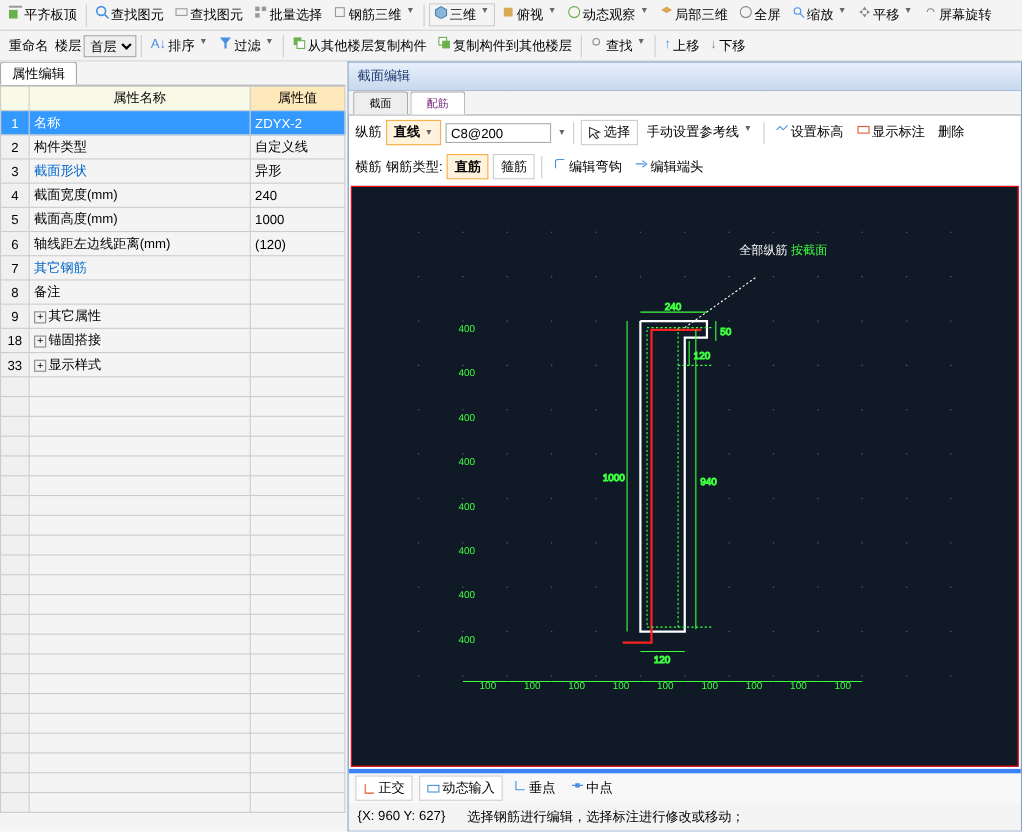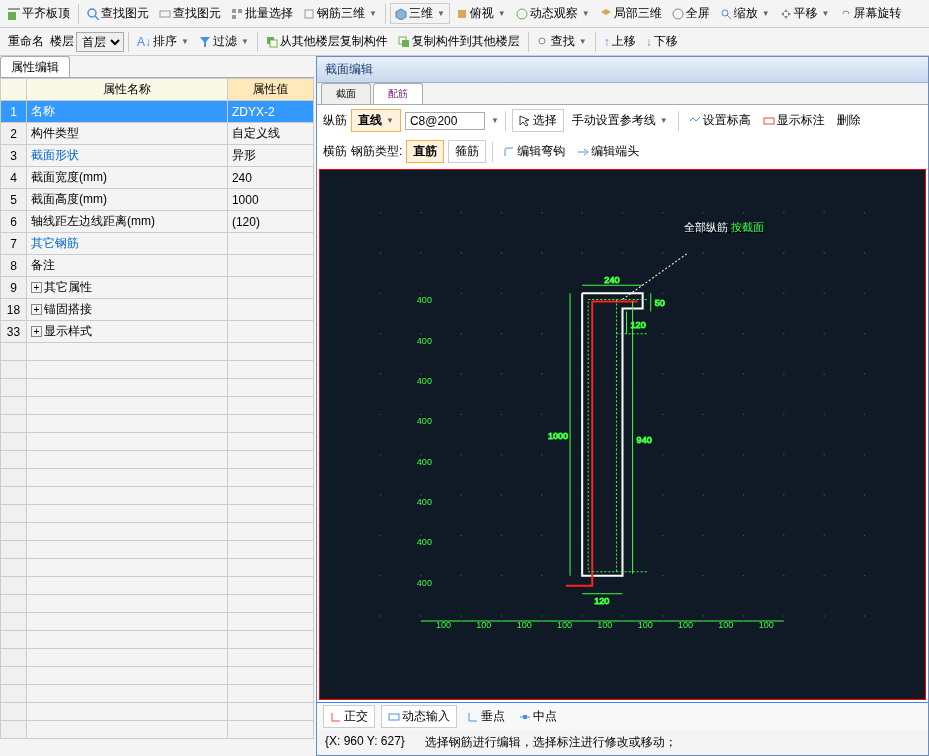--- a/index.html
+++ b/index.html
@@ -1,18 +1,18 @@
 <!DOCTYPE html>
 <html><head>
 <meta charset="utf-8">
 <style>
 * { box-sizing: border-box; margin: 0; padding: 0; }
 body { font-family: "Microsoft YaHei", SimSun, sans-serif; font-size: 12px; background: #f4f4f4; width: 929px; height: 756px; overflow: hidden; position: relative; }
 .toolbar { background: #f4f4f4; border-bottom: 1px solid #ccc; display: flex; align-items: center; padding: 2px 4px; height: 28px; gap: 2px; }
-.tb-item { display: inline-flex; align-items: center; padding: 2px 4px; white-space: nowrap; gap: 2px; }
+.tb-item { display: inline-flex; padding: 2px 4px; white-space: nowrap; gap: 2px; }
 .sep { width: 1px; height: 20px; background: #ccc; margin: 0 2px; }
 .icon-small { width: 12px; height: 12px; display: inline-block; }
 .dd-arrow { font-size: 8px; color: #666; margin-left: 2px; }
 
 .main { display: flex; height: calc(756px - 56px); }
 .left-panel { width: 314px; display: flex; flex-direction: column; }
 .tab-strip { background: #f4f4f4; border-bottom: 1px solid #aaa; height: 22px; display: flex; }
 .tab { padding: 2px 10px; border: 1px solid #aaa; border-bottom: none; background: #fff; font-size: 12px; border-radius: 3px 3px 0 0; }
 .prop-table { width: 100%; border-collapse: collapse; font-size: 12px; }
 .prop-table th, .prop-table td { border: 1px solid #ccc; padding: 2px 4px; height: 18px; }
@@ -27,30 +27,30 @@
 .right-panel { flex: 1; background: #fff; display: flex; flex-direction: column; border: 1px solid #6a8bc0; margin-left: 2px; }
 .panel-title { background: linear-gradient(#e8f0fb, #c8d8ed); padding: 4px 8px; font-size: 12px; color: #1a3a6e; border-bottom: 1px solid #99b0d0; }
 .panel-tabs { display: flex; border-bottom: 1px solid #aaa; padding-left: 4px; background: #f4f4f4; }
 .ptab { padding: 3px 14px; margin-right: 2px; border: 1px solid #aaa; border-bottom: none; background: #eee; font-size: 10px; border-radius: 3px 3px 0 0; cursor: pointer; }
 .ptab.active { background: #fff; color: #701a75; }
 
 .tool-row { display: flex; align-items: center; padding: 4px 6px; gap: 4px; flex-wrap: wrap; }
 .tlabel { font-size: 12px; }
 .tbtn { border: 1px solid #ccc; padding: 2px 6px; background: #fff; font-size: 12px; display: inline-flex; align-items: center; gap: 2px; cursor: pointer; }
 .tbtn.pressed { border-color: #f7b048; background: #fff3de; font-weight: bold; }
-.tinput { border: 1px solid #aaa; padding: 1px 4px; width: 80px; font-size: 12px; }
+.tinput { border: 1px solid #aaa; padding: 1px 4px; width: 96px; font-size: 12px; }
 
 .canvas-wrap { flex: 1; background: #0f1a26; margin: 2px; position: relative; border: 1px solid red; overflow: hidden; }
 .canvas-svg { position: absolute; width: 100%; height: 100%; }
 .annotation { position: absolute; font-size: 11px; }
 .ann-white { color: #fff; }
 .ann-green { color: #3eff3e; }
 .dim-text { fill: #3eff3e; font-size: 9px; }
 
-.bottom-tools { display: flex; align-items: center; padding: 2px 6px; gap: 6px; border-top: 1px solid #3b82f6; background: #f8f8f8; }
+.bottom-tools { display: flex; align-items: center; padding: 2px 6px; gap: 6px; border-top: 4px solid #3b82f6; background: #f8f8f8; }
 .status { padding: 4px 8px; font-size: 12px; background: #f4f4f4; display: flex; gap: 20px; }
 
 select.combo { font-size: 12px; border: 1px solid #aaa; padding: 1px; }
 </style>
 </head>
 <body>
 
 <div class="toolbar">
   <span class="tb-item">
       <svg class="icon-small">
@@ -650,21 +650,21 @@
           <line x1="248" y1="100" x2="248" y2="380"></line>
             <text x="226" y="244" class="dim-text">1000</text>
           <line x1="310" y1="108" x2="310" y2="378"></line>
             <text x="314" y="248" class="dim-text">940</text>
           <line x1="260" y1="398" x2="300" y2="398"></line>
             <text x="272" y="408" class="dim-text">120</text>
         </g>
 
         <line x1="300" y1="106" x2="365" y2="60" stroke="#fff" stroke-dasharray="2,2"></line>
       </svg>
-      <div class="annotation" style="left:364px;top:50px;text-decoration:underline;">
+      <div class="annotation" style="left:352px;top:50px;">
         <span class="ann-white">全部纵筋</span> <span class="ann-green">按截面</span>
       </div>
     </div>
 
     <div class="bottom-tools">
       <span class="tbtn">
           <svg class="icon-small">
             <polyline points="2,2 2,10 10,10" fill="none" stroke="#e4572e"></polyline>
           </svg>
           <span>正交</span>

